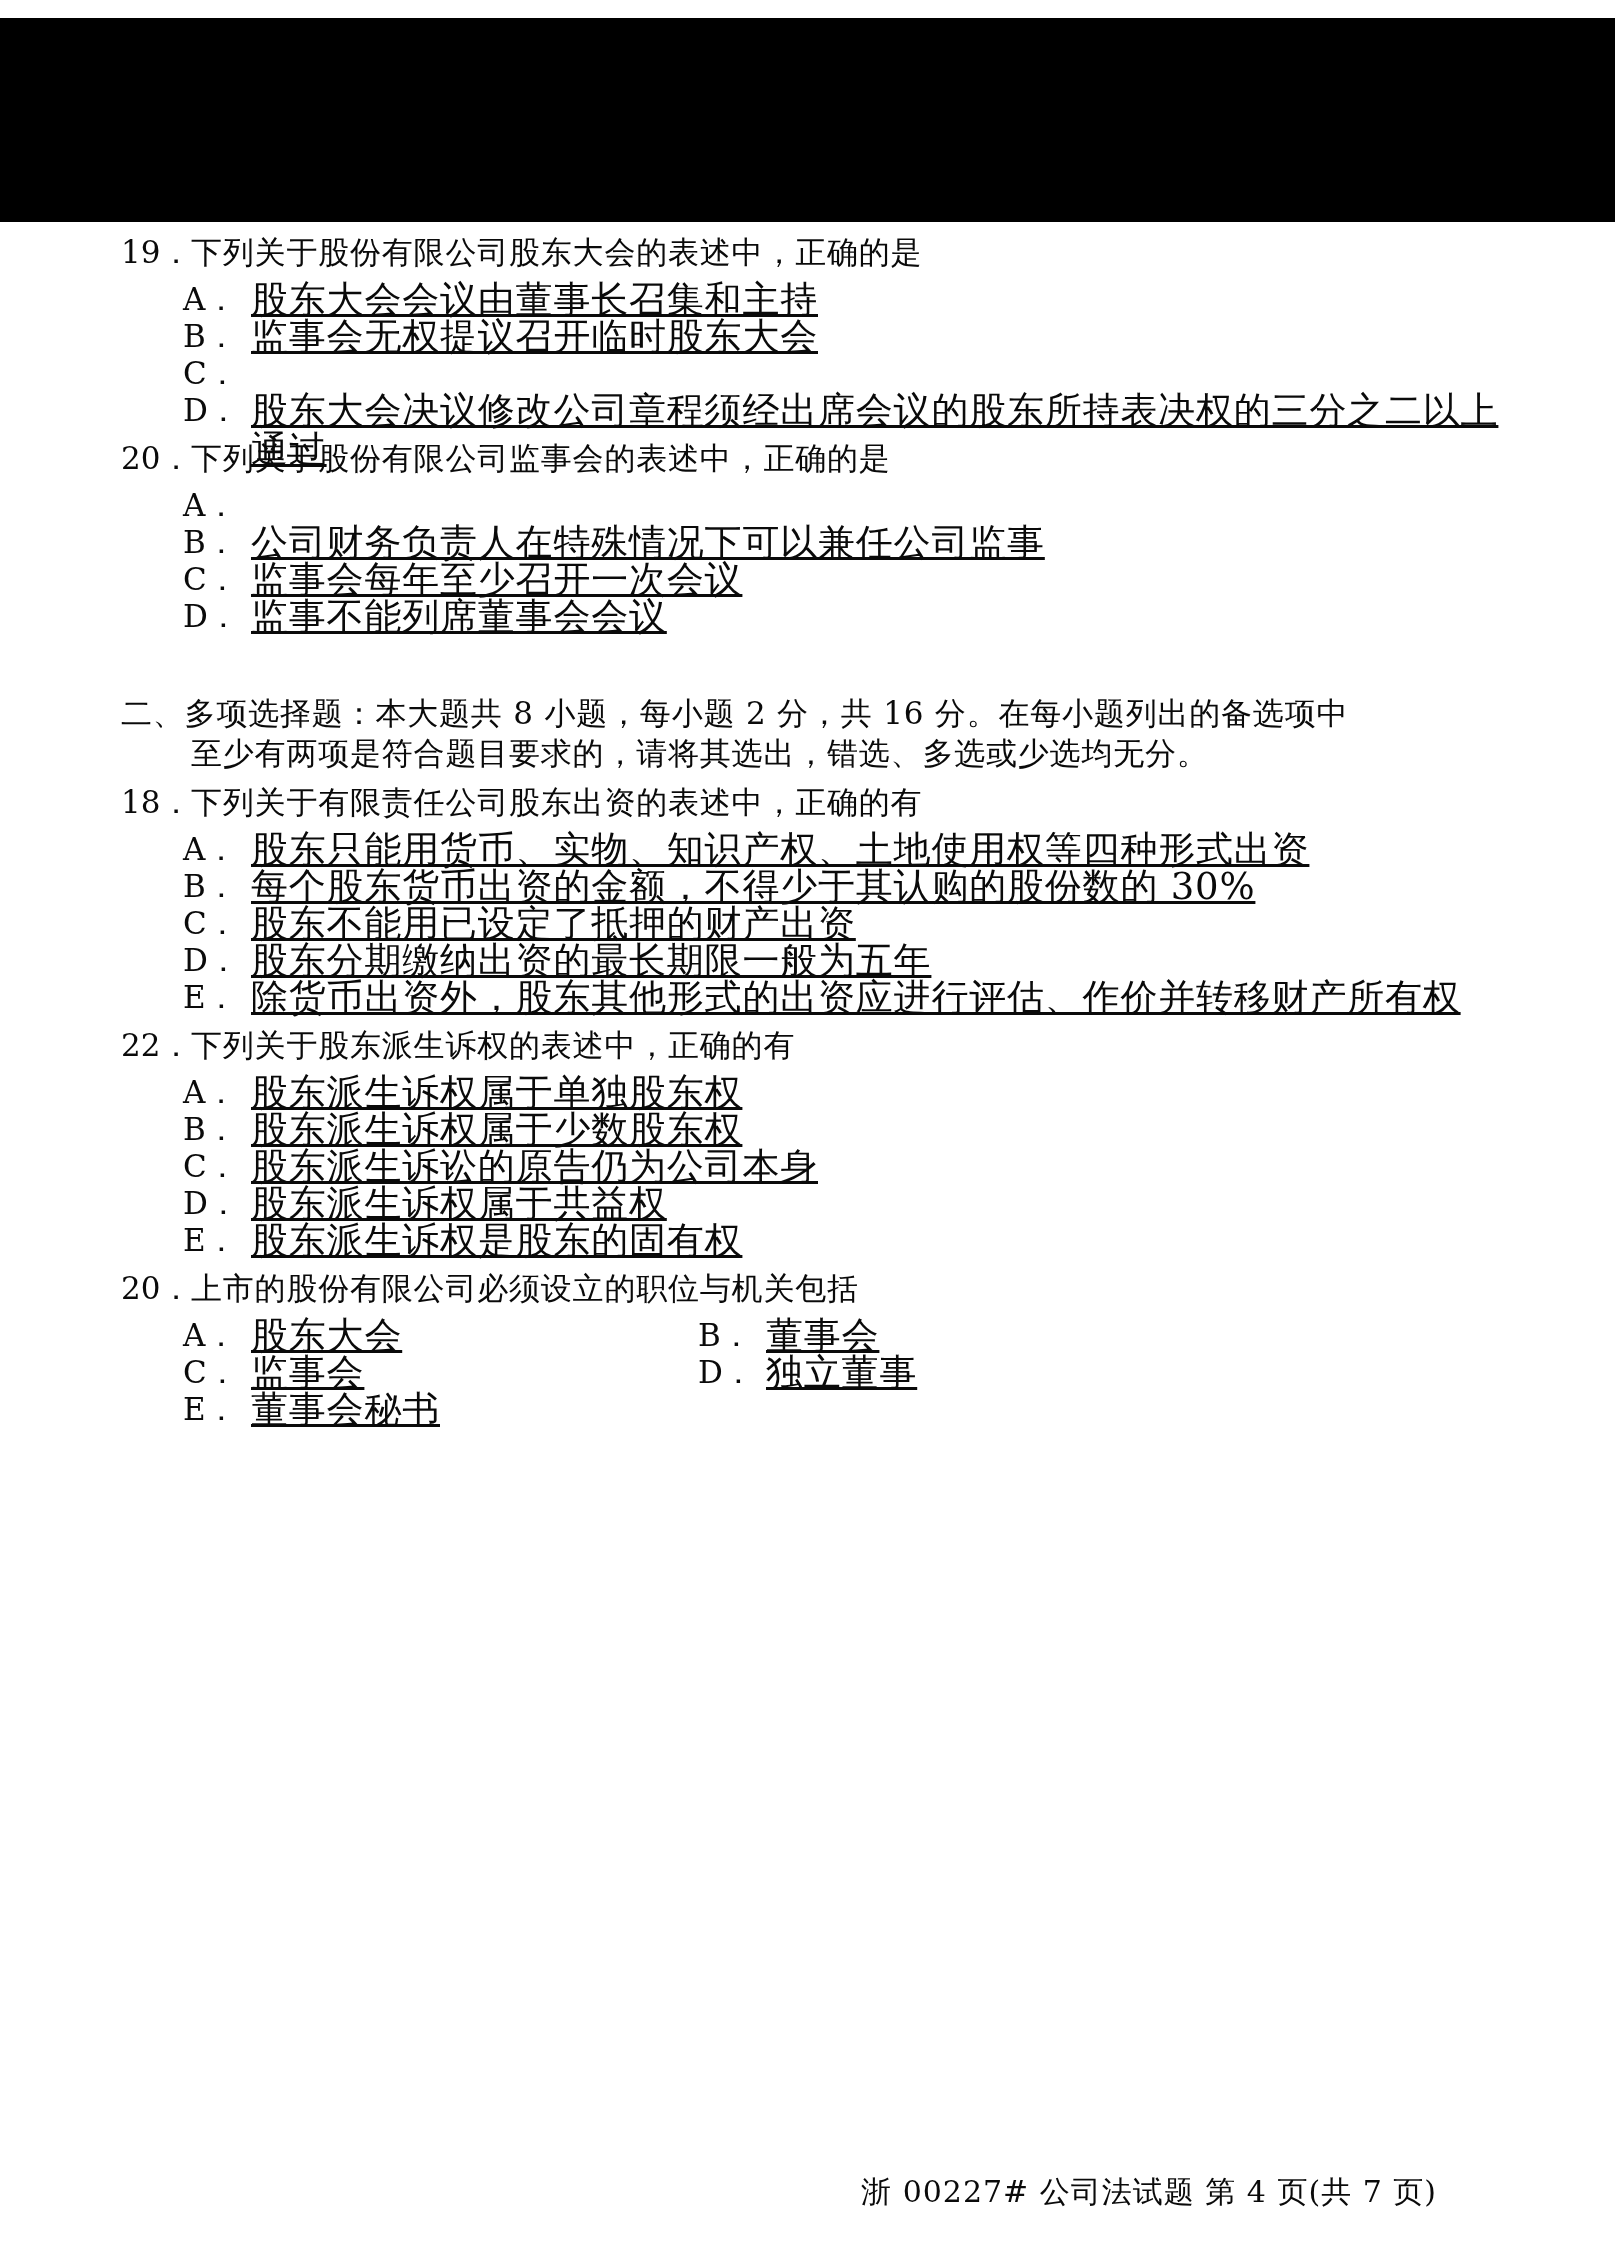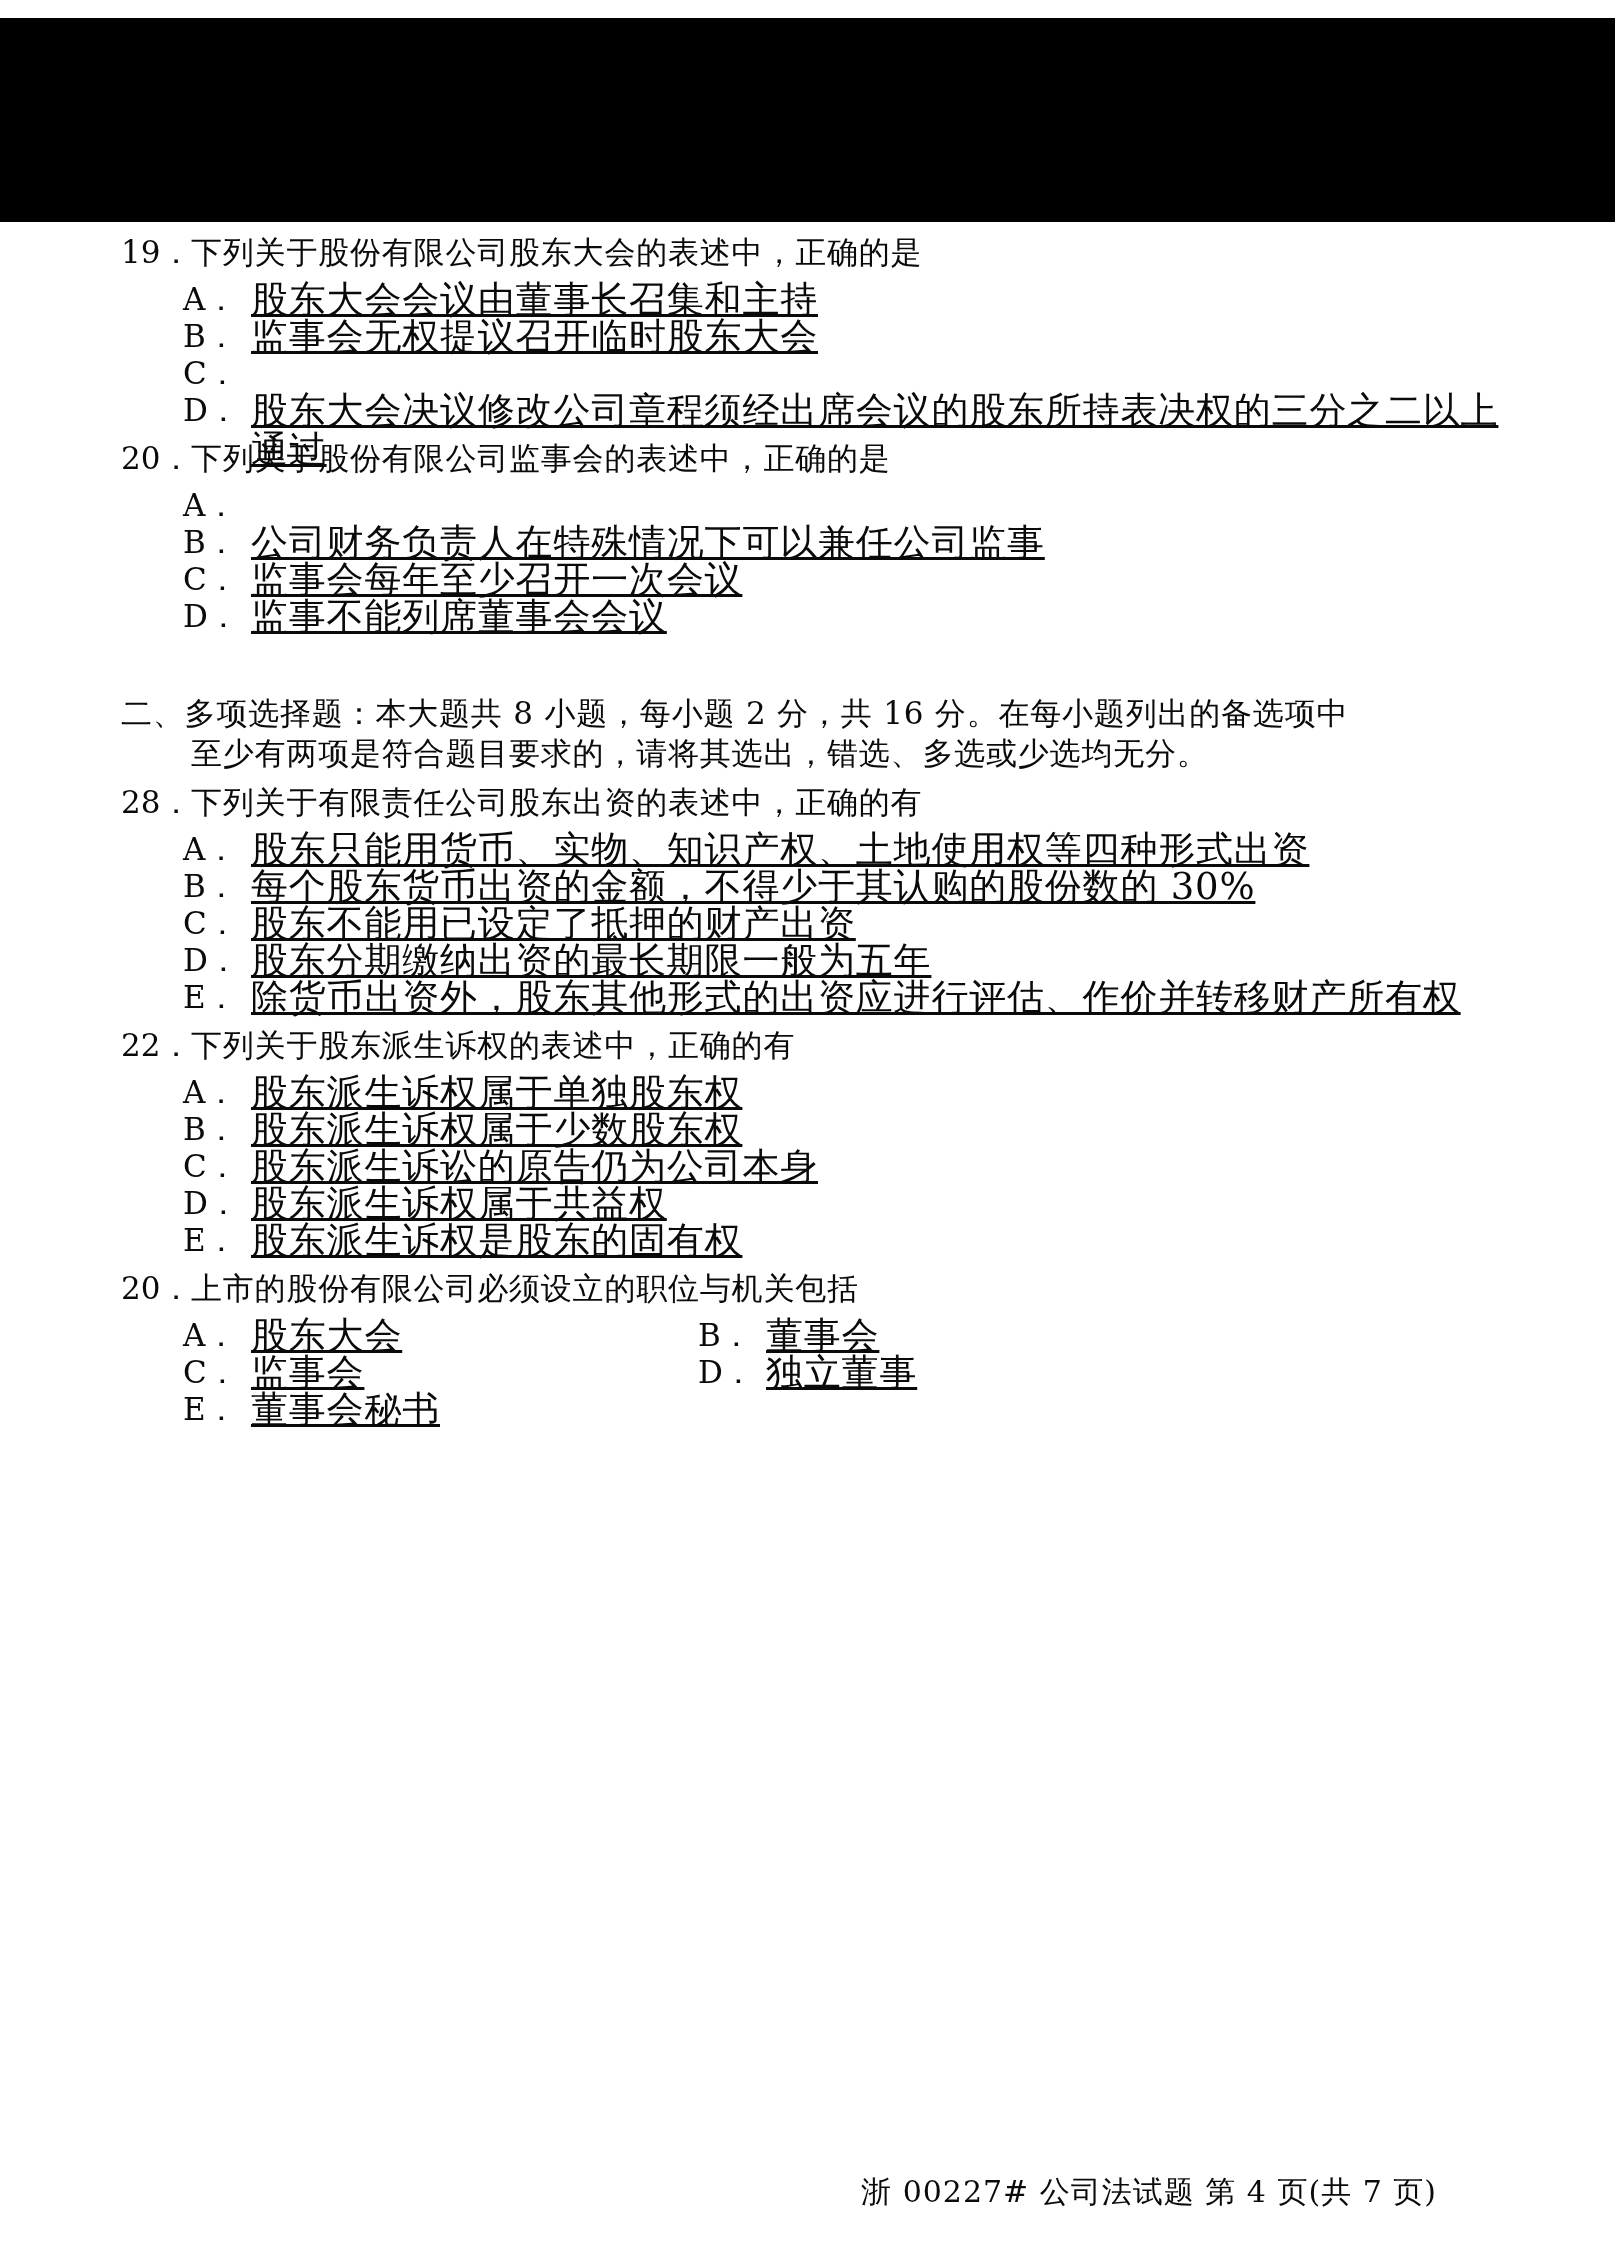--- a/index.html
+++ b/index.html
@@ -195,21 +195,21 @@
 
     <div class="section-head">
       <span class="sh-line1"><span>二、</span><span>多项选择题：本大题共 8 小题，每小题 2 分，共 16 分。在每小题列出的备选项中</span></span>
       <span class="sh-line2">至少有两项是符合题目要求的，请将其选出，错选、多选或少选均无分。</span>
     </div>
 
     <div class="gap-sm"></div>
 
     <div class="qblock">
       <div class="q-line">
-        <span class="q-num">28．</span>
+        <span class="q-num">18．</span>
         <span class="q-text">下列关于有限责任公司股东出资的表述中，正确的有</span>
       </div>
       <div class="gap-sm"></div>
       <div class="opt-line">
         <span class="opt-letter">A．</span>
         <span class="opt-text">股东只能用货币、实物、知识产权、土地使用权等四种形式出资</span>
       </div>
       <div class="opt-line">
         <span class="opt-letter">B．</span>
         <span class="opt-text">每个股东货币出资的金额，不得少于其认购的股份数的 30%</span>

